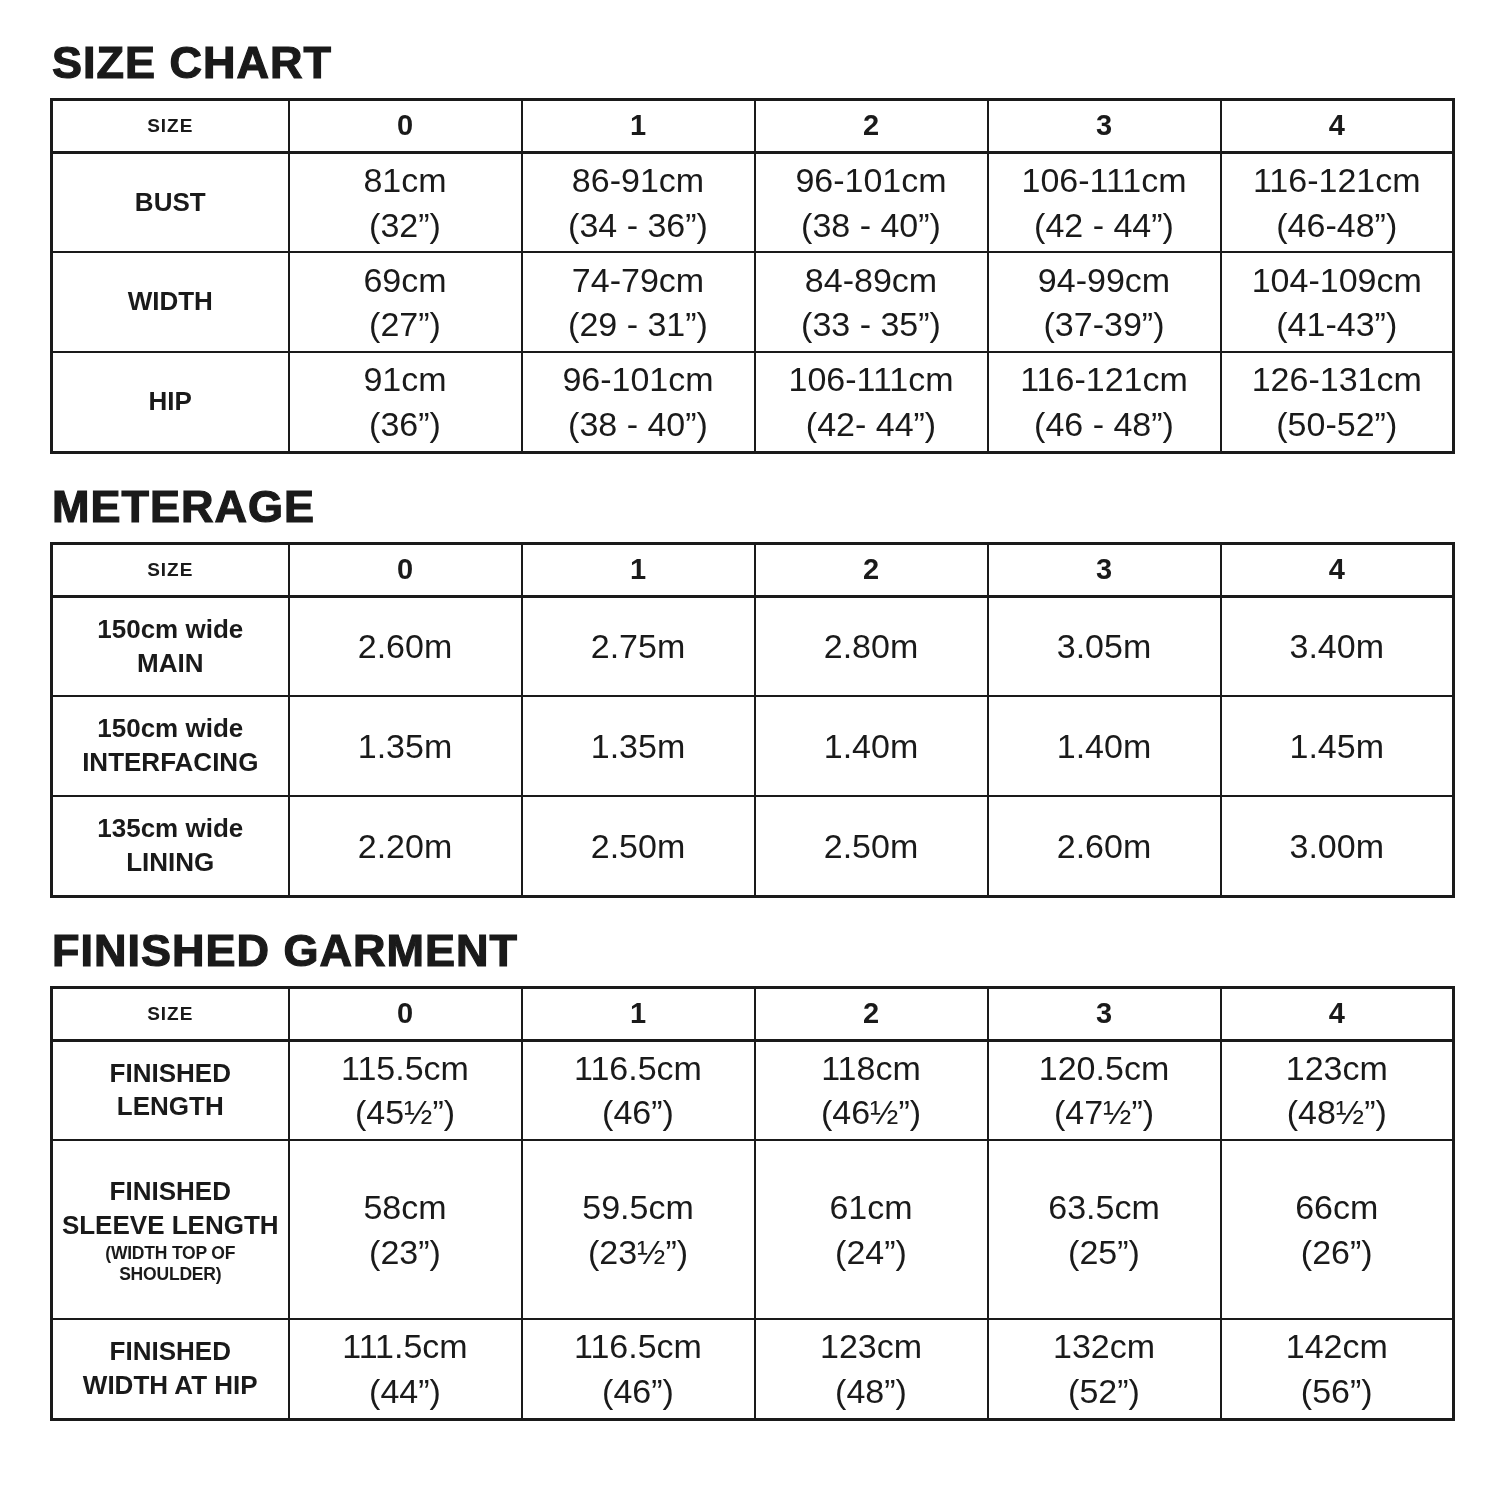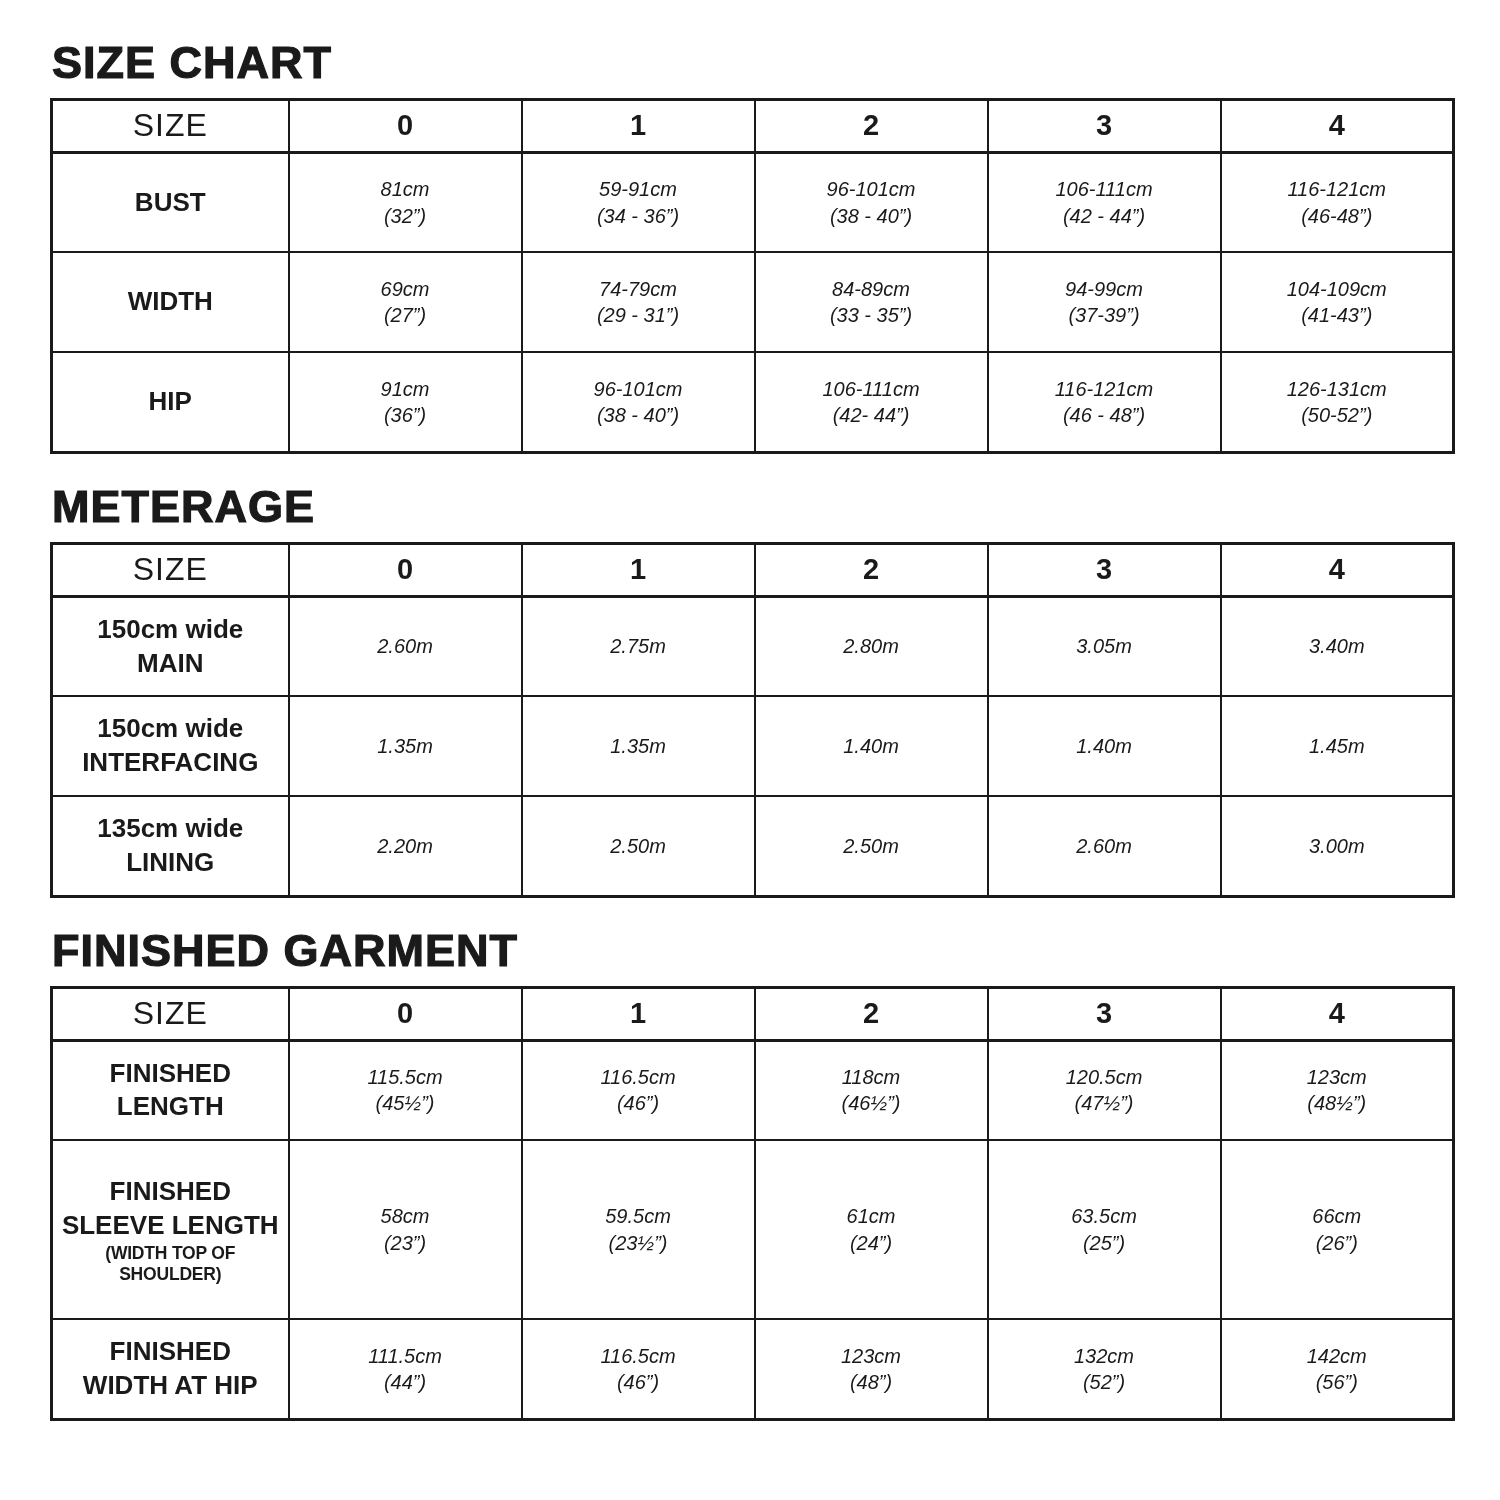--- a/index.html
+++ b/index.html
@@ -44,33 +44,32 @@
   table.grid thead tr { height: 53px; }
   table.grid thead tr { border-bottom: 3px solid #1a1a1a; }
   table.grid tbody tr { height: 100px; }
   col.c-label { width: 237px; }
   col.c-data  { width: 233px; }
   thead th {
     font-size: 29px;
     font-weight: bold;
   }
   thead th.size-head {
-    font-weight: normal;
-    font-size: 32px;
+    font-weight: bold;
+    font-size: 19px;
     letter-spacing: 1px;
   }
   tbody th.row-label {
     font-weight: bold;
     font-size: 26px;
     line-height: 1.3;
   }
   td.cell {
-    font-size: 20px;
+    font-size: 34px;
     line-height: 1.32;
-    font-style: italic;
   }
   .note {
     display: block;
     font-size: 17.5px;
     font-weight: bold;
     line-height: 1.2;
     letter-spacing: -0.2px;
   }
 </style>
 </head>
@@ -97,21 +96,21 @@
           <th>2</th>
           <th>3</th>
           <th>4</th>
         </tr>
       </thead>
       <tbody>
         <tr>
           <th class="row-label">BUST</th>
           <td class="cell">81cm
 (32”)</td>
-          <td class="cell">59-91cm
+          <td class="cell">86-91cm
 (34 - 36”)</td>
           <td class="cell">96-101cm
 (38 - 40”)</td>
           <td class="cell">106-111cm
 (42 - 44”)</td>
           <td class="cell">116-121cm
 (46-48”)</td>
         </tr>
         <tr>
           <th class="row-label">WIDTH</th>

